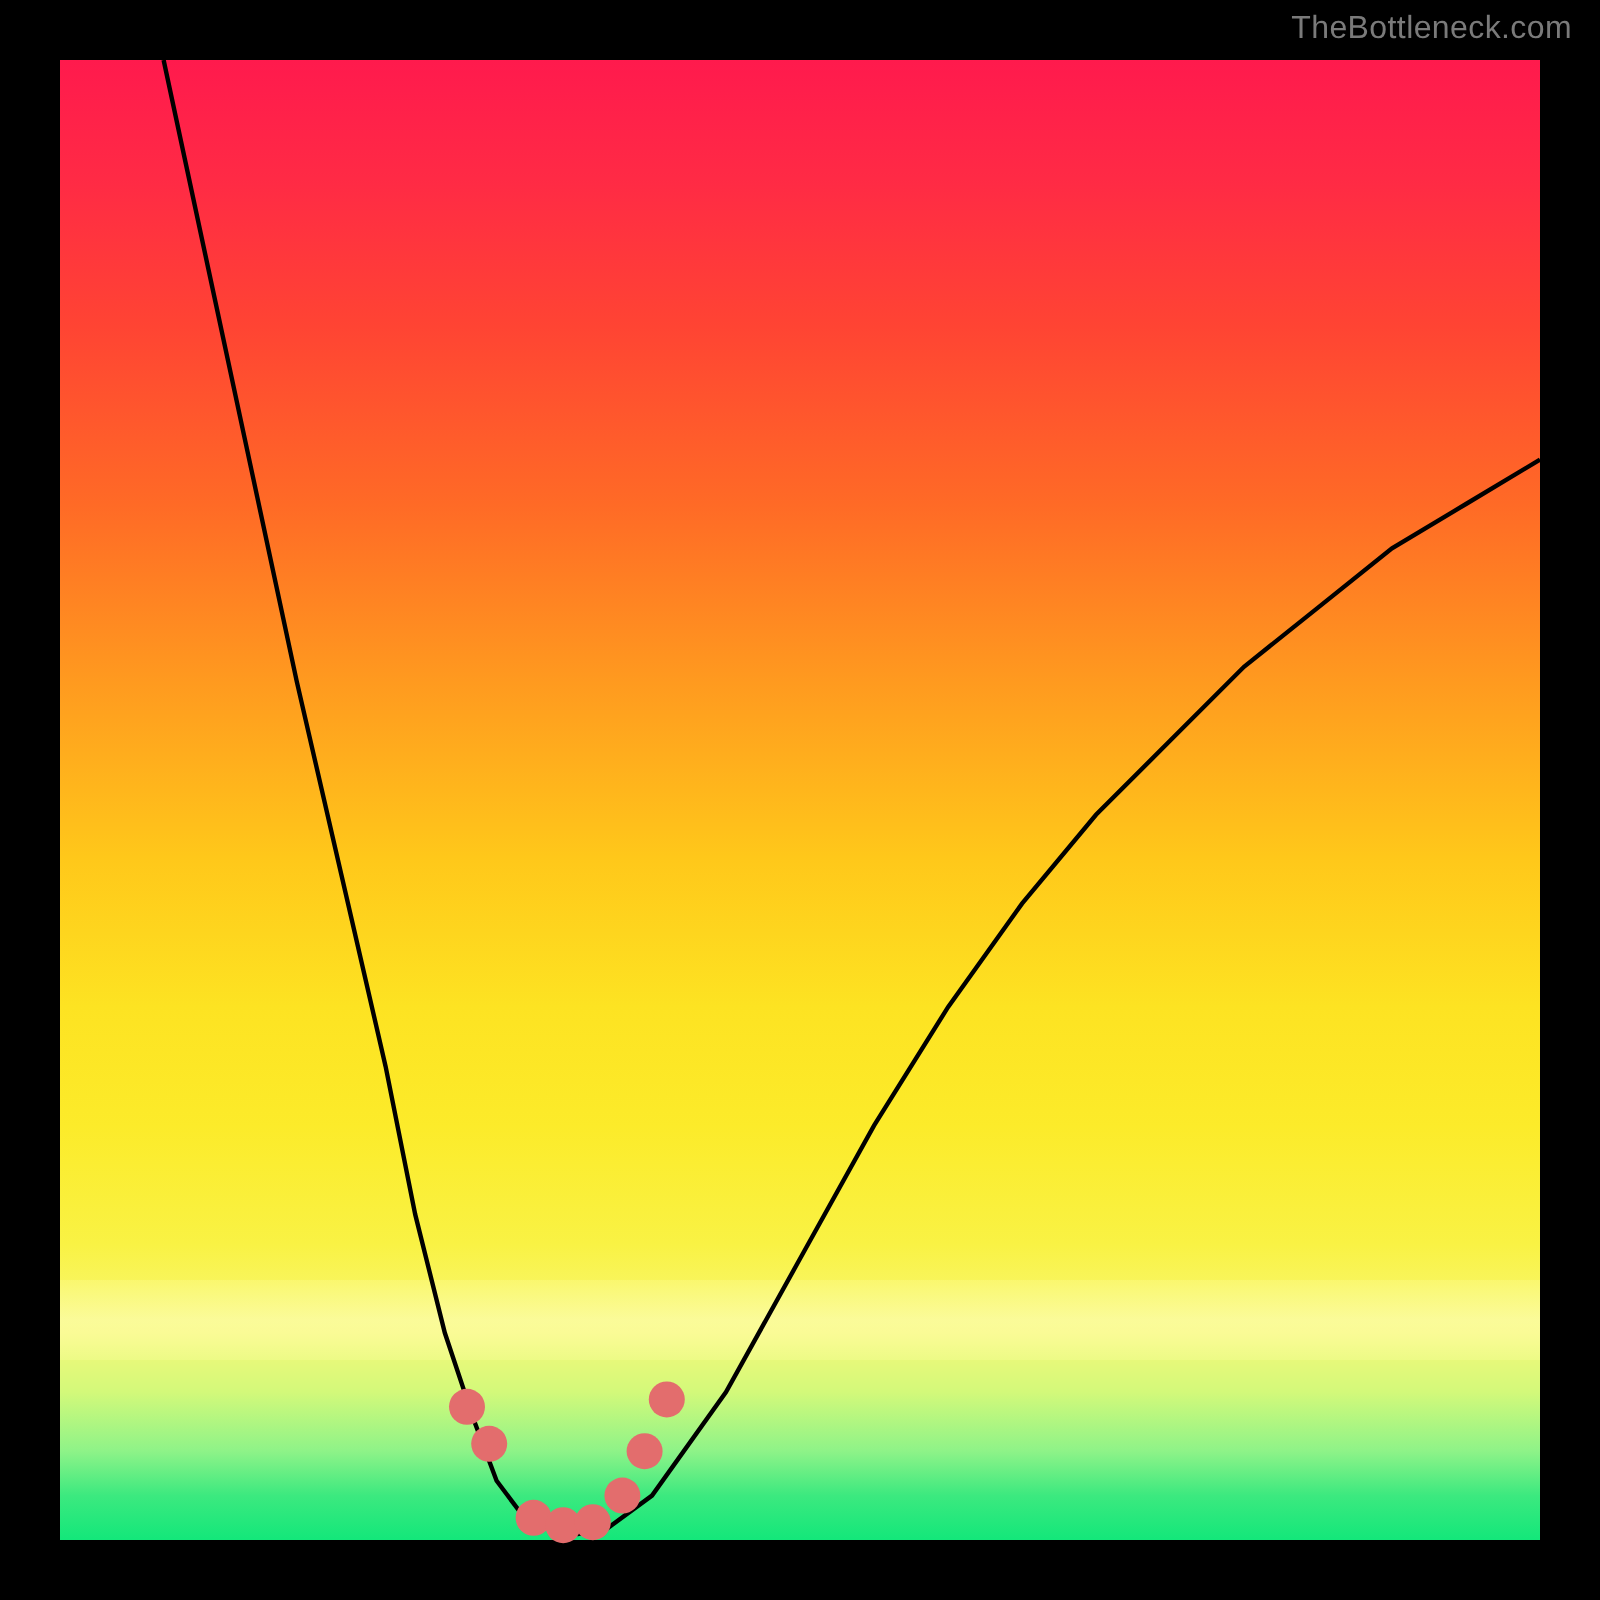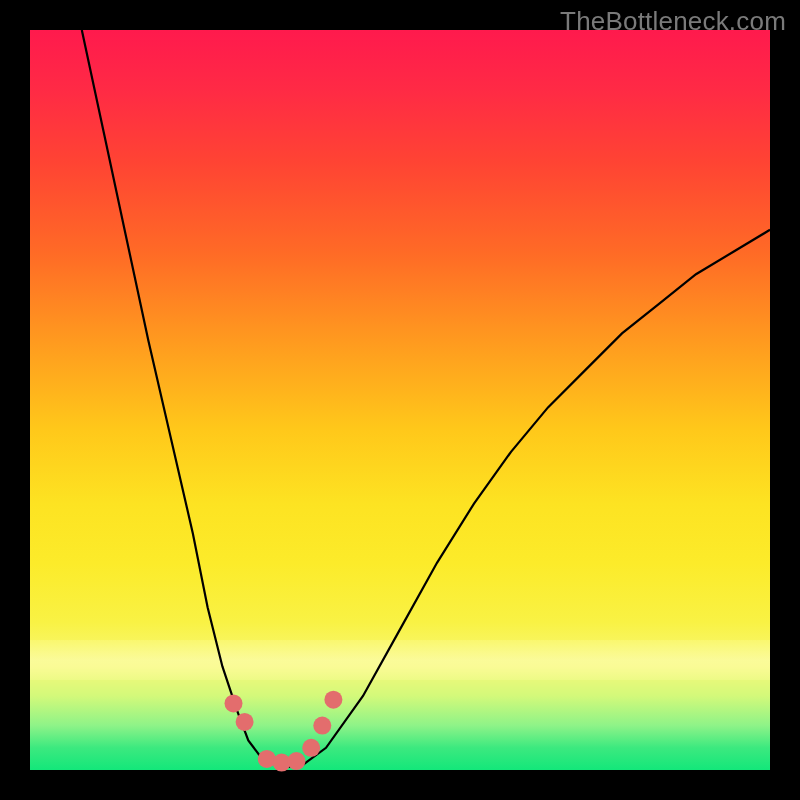--- a/index.html
+++ b/index.html
@@ -54,21 +54,21 @@
       rgba(255,255,170,0.25) 0%,
       rgba(255,255,200,0.45) 50%,
       rgba(255,255,170,0.25) 100%);
     pointer-events: none;
   }
   .watermark {
     position: absolute;
     top: 6px;
     right: 14px;
     color: #7a7a7a;
-    font-size: 26px;
+    font-size: 16px;
     font-weight: 500;
     letter-spacing: 0.2px;
   }
   svg.curve {
     position: absolute;
     left: 30px;
     top: 30px;
     width: 740px;
     height: 740px;
     overflow: visible;

